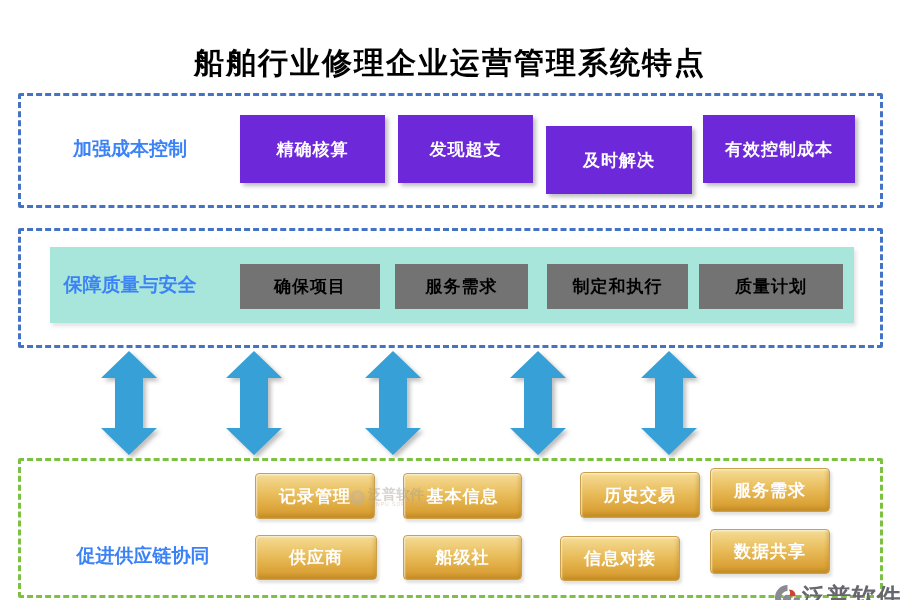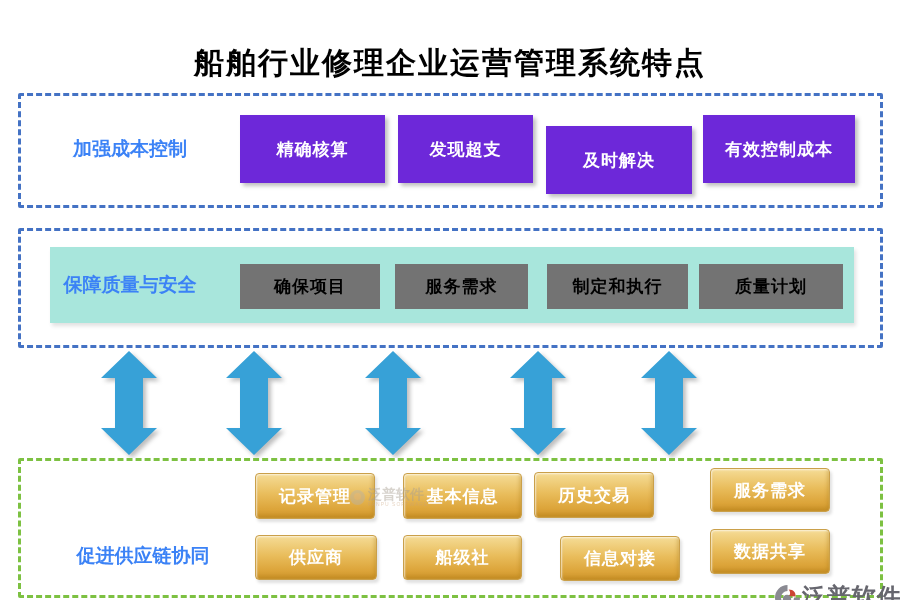--- a/index.html
+++ b/index.html
@@ -102,21 +102,21 @@
   <div class="abs arrow" style="left:640px;top:321px;">
     <svg width="58" height="104" viewBox="0 0 58 104">
         <polygon points="29,0 57,27 43,27 43,77 57,77 29,104 1,77 15,77 15,27 1,27" fill="#37a1d7"></polygon>
       </svg>
   </div>
 
   <div class="abs groupbox green" style="left:18px;top:428px;width:859px;height:134px;"></div>
 
   <div class="abs gold-btn" style="left:255px;top:443px;width:118px;height:44px;">记录管理</div>
   <div class="abs gold-btn" style="left:403px;top:443px;width:117px;height:44px;">基本信息</div>
-  <div class="abs gold-btn" style="left:534px;top:442px;width:118px;height:44px;">历史交易</div>
+  <div class="abs gold-btn" style="left:580px;top:442px;width:118px;height:44px;">历史交易</div>
   <div class="abs gold-btn" style="left:710px;top:438px;width:118px;height:42px;">服务需求</div>
 
   <div class="abs sec-label" style="left:58px;top:515px;width:170px;">促进供应链协同</div>
   <div class="abs gold-btn" style="left:255px;top:505px;width:120px;height:43px;">供应商</div>
   <div class="abs gold-btn" style="left:403px;top:505px;width:117px;height:43px;">船级社</div>
   <div class="abs gold-btn" style="left:560px;top:506px;width:118px;height:43px;">信息对接</div>
   <div class="abs gold-btn" style="left:710px;top:499px;width:118px;height:43px;">数据共享</div>
 
   <div class="abs watermark" style="left:350px;top:457px;">
     <div class="wm-circle"></div>

